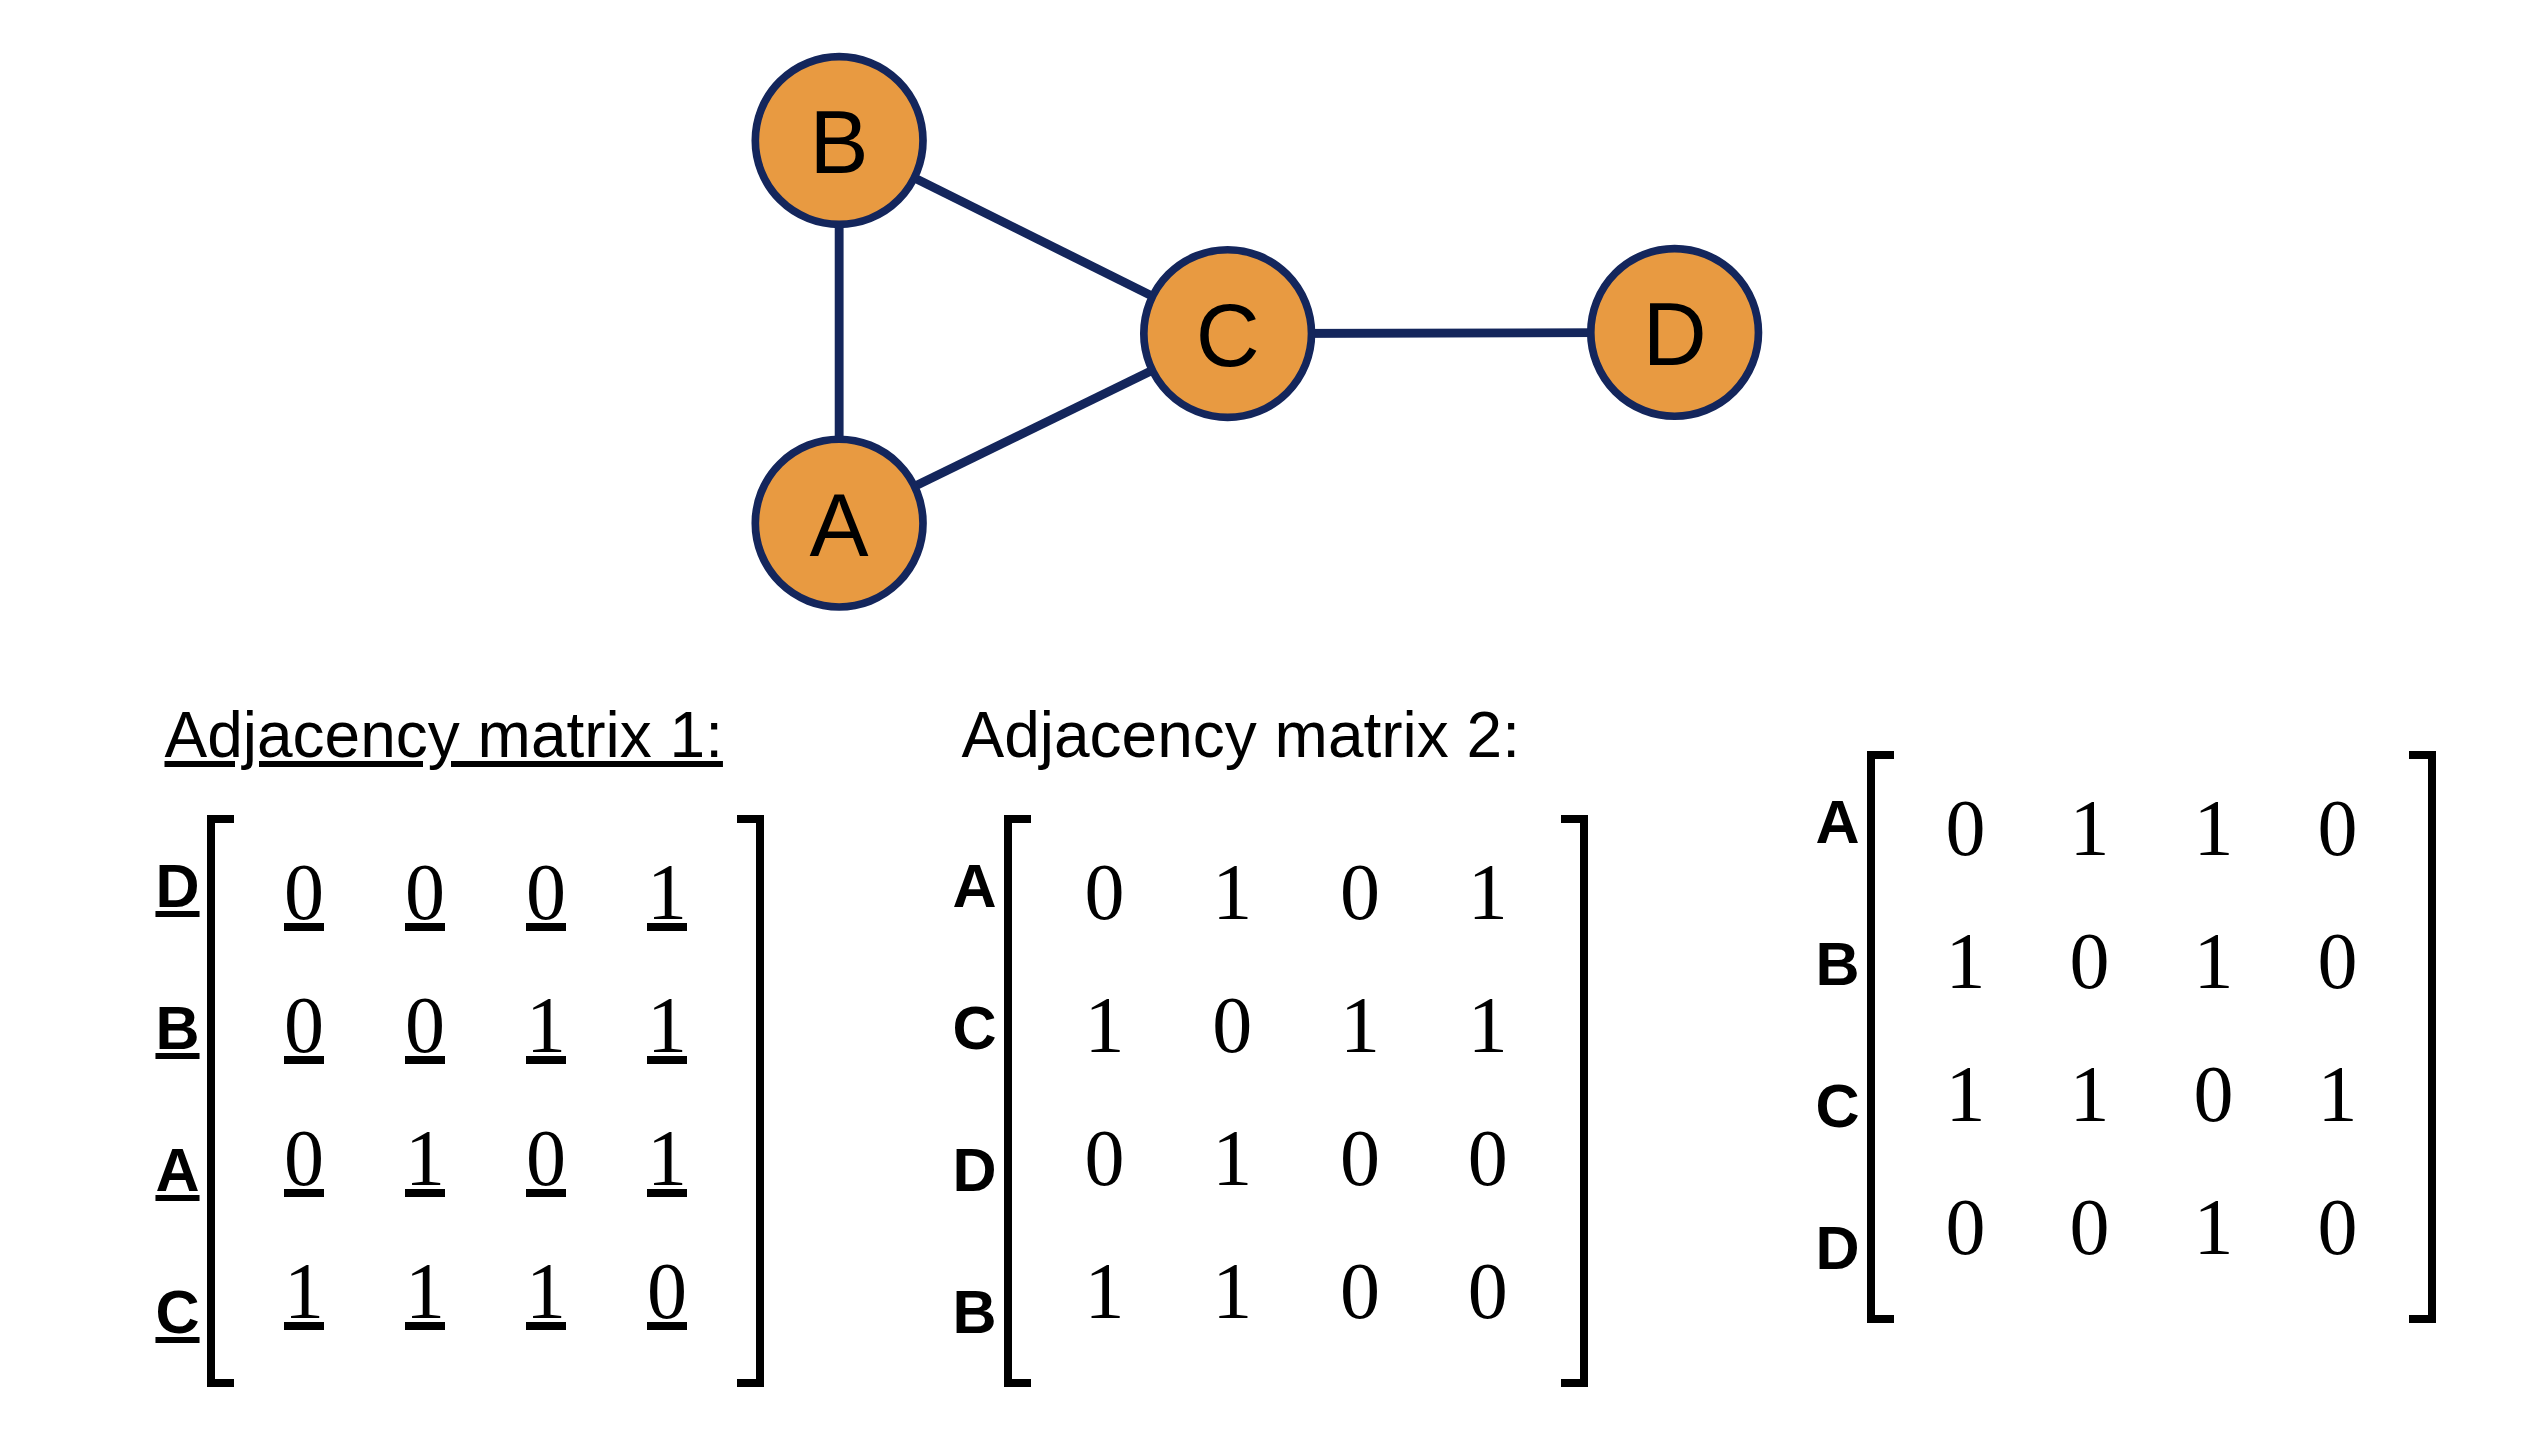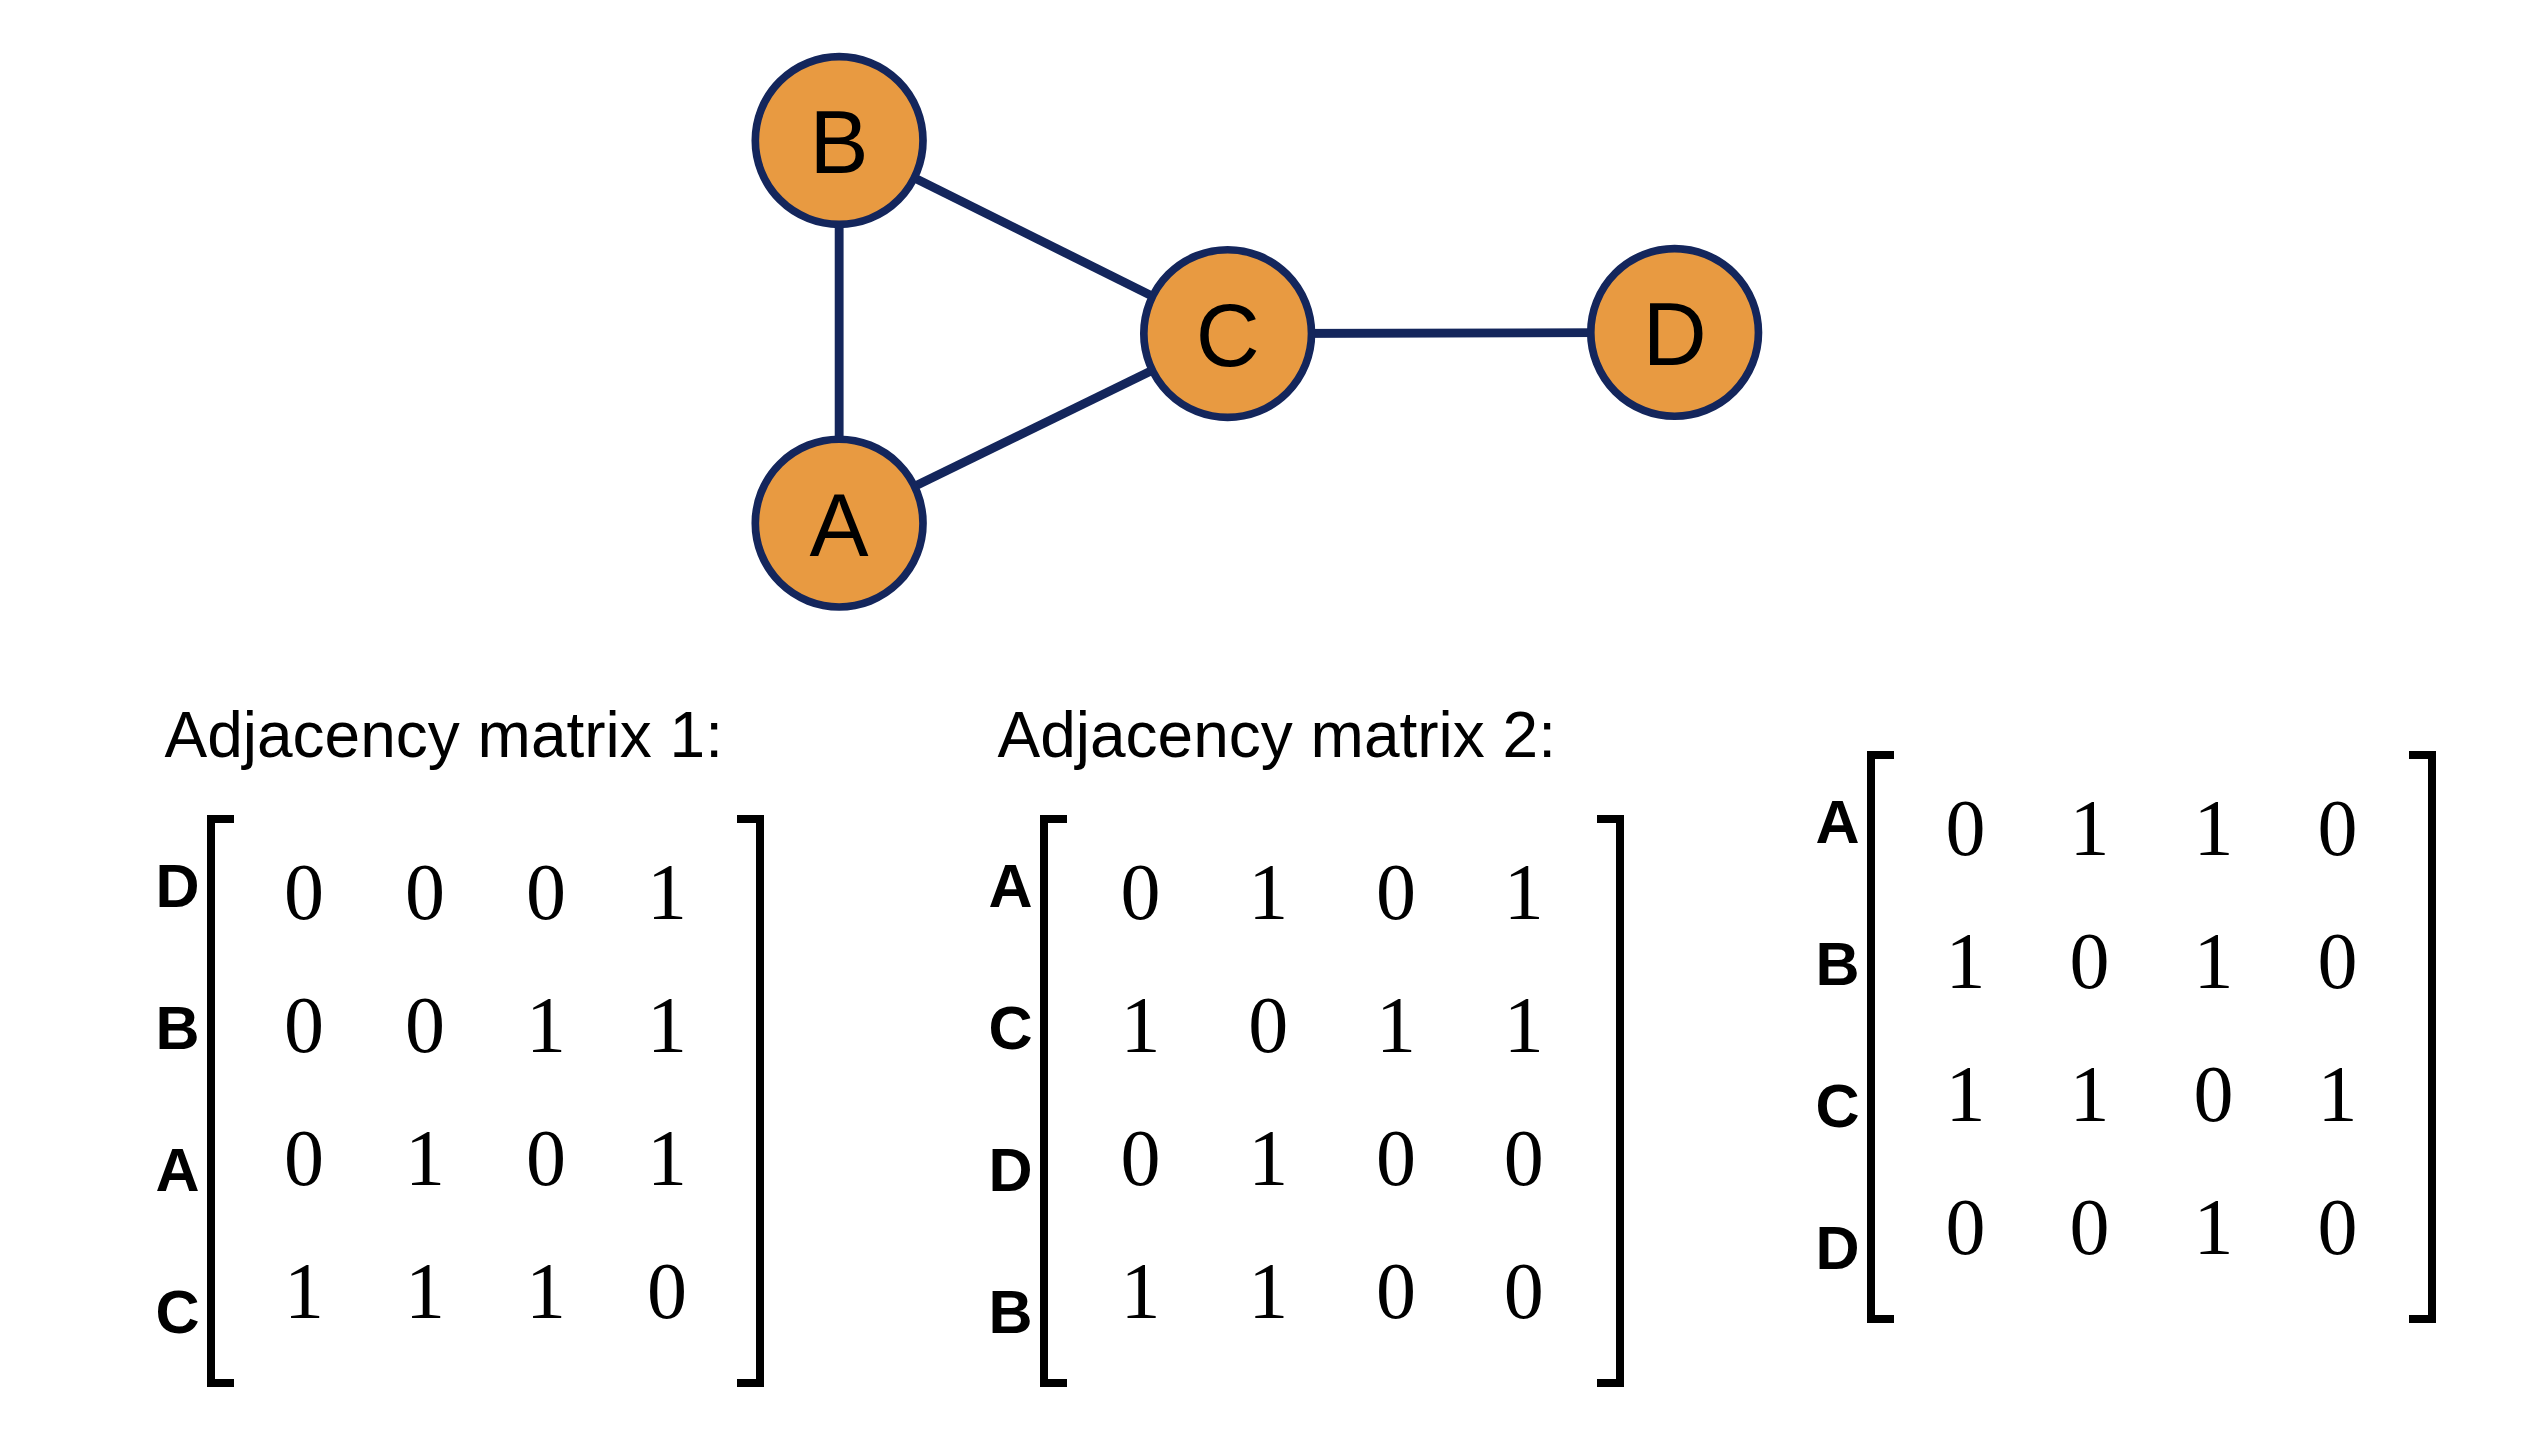--- a/index.html
+++ b/index.html
@@ -151,21 +151,21 @@
             <text x="2078" y="569" class="node-label">C</text>
           </g>
           <g>
             <circle cx="2835" cy="563" r="142" fill="#E89A41" stroke="#14265C" stroke-width="13"></circle>
             <text x="2835" y="567" class="node-label">D</text>
           </g>
         </g>
     </svg>
   </div>
 
-  <div class="matrix-block" id="matrix-0" style="left:148px;">
+  <div class="matrix-block" id="matrix-0" style="left:148px;text-decoration:underline;">
     <div class="matrix-title">Adjacency matrix 1:</div>
     <div class="matrix-body">
       <div class="row-labels">
         <div class="row-label">D</div>
         <div class="row-label">B</div>
         <div class="row-label">A</div>
         <div class="row-label">C</div>
       </div>
       <div class="bracket-wrap">
         <div class="bracket left">
@@ -193,21 +193,21 @@
         </div>
         <div class="bracket right">
           <div class="v"></div>
             <div class="h-top"></div>
             <div class="h-bot"></div>
         </div>
       </div>
     </div>
   </div>
 
-  <div class="matrix-block" id="matrix-1" style="left:981px;">
+  <div class="matrix-block" id="matrix-1" style="left:945px;">
     <div class="matrix-title">Adjacency matrix 2:</div>
     <div class="matrix-body">
       <div class="row-labels">
         <div class="row-label">A</div>
         <div class="row-label">C</div>
         <div class="row-label">D</div>
         <div class="row-label">B</div>
       </div>
       <div class="bracket-wrap">
         <div class="bracket left">

